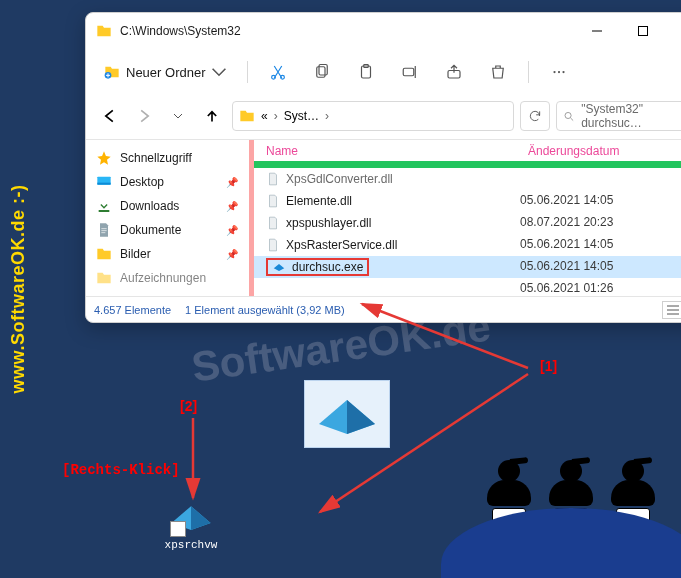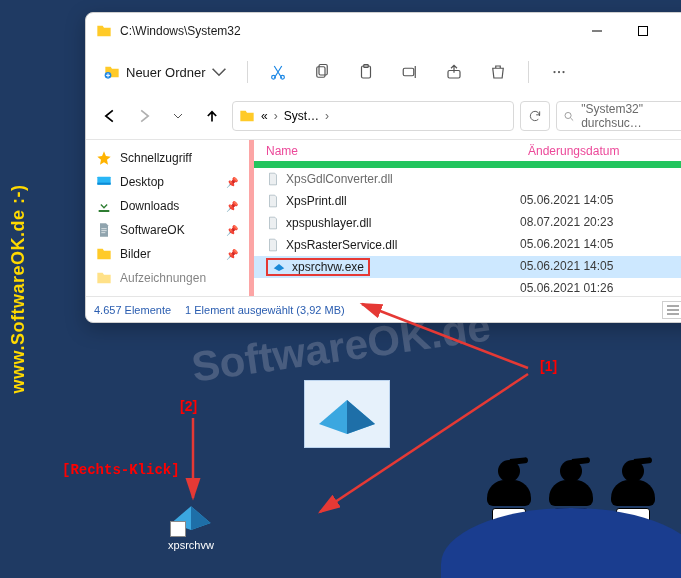--- a/index.html
+++ b/index.html
@@ -65,21 +65,21 @@
 .view-toggle { width: 22px; height: 18px; border: 1px solid #cfcfcf; display: flex; align-items: center; justify-content: center; }
 
 
 .desk-thumb { position: absolute; left: 304px; top: 380px; width: 86px; height: 68px; background: #e6f1fb; border: 1px solid #bcd4ee; display: flex; align-items: center; justify-content: center; z-index: 2; }
 .desk-thumb svg { width: 60px; height: 44px; }
 
 .shortcut { position: absolute; left: 156px; top: 495px; width: 70px; text-align: center; z-index: 2; }
 .shortcut-ico { width: 42px; height: 42px; margin: 0 auto 2px; position: relative; }
 .shortcut-ico svg { width: 42px; height: 42px; }
 .shortcut-ico::after { content: ""; position: absolute; left: 0; bottom: 0; width: 14px; height: 14px; background: #fff; border: 1px solid #888; }
-.shortcut-label { color: #fff; font-size: 11px; }
+.shortcut-label { color: #fff; font-size: 11px; font-family: Liberation Mono, monospace; }
 
 
 .arrow { position: absolute; z-index: 5; pointer-events: none; }
 .ann-label { position: absolute; color: #ff0000; font-size: 14px; font-weight: bold; z-index: 5; }
 
 
 .judges { position: absolute; right: 0; bottom: 0; width: 260px; height: 140px; z-index: 2; }
 .judge-table { position: absolute; left: 20px; bottom: 0; width: 260px; height: 70px; background: #1a3d8f; border-radius: 50% 50% 0 0 / 80% 80% 0 0; }
 .judge { position: absolute; bottom: 40px; width: 56px; }
 .judge .head { width: 22px; height: 22px; background: #000; border-radius: 50%; margin: 0 auto; position: relative; }
@@ -245,21 +245,21 @@
             <path fill="#2e7d32" d="M12 3v10l4-4 1.4 1.4L12 16 6.6 10.4 8 9l4 4V3zM4 18h16v3H4z"></path>
           </svg>
         <span>Downloads</span>
           <span class="pin">📌</span>
       </div>
       <div class="nav-item">
         <svg class="nav-ico" viewBox="0 0 24 24">
             <path fill="#90a4ae" d="M6 2h9l3 3v17H6z"></path>
             <path stroke="#fff" d="M8 10h8M8 13h8M8 16h6"></path>
           </svg>
-        <span>SoftwareOK</span>
+        <span>Dokumente</span>
           <span class="pin">📌</span>
       </div>
       <div class="nav-item">
         <svg class="nav-ico" viewBox="0 0 24 24">
             <path fill="#ffca28" d="M10 4H2v16h20V7H12z"></path>
           </svg>
         <span>Bilder</span>
           <span class="pin">📌</span>
       </div>
       <div class="nav-item" style="opacity:.55; overflow:hidden;">
@@ -283,21 +283,21 @@
             </svg>
             <span>XpsGdlConverter.dll</span>
           </div>
         <div class="fcell-date">05.06.2021 14:05</div>
       </div>
       <div class="file-row">
         <div class="fcell-name">
             <svg class="fico" viewBox="0 0 24 24">
               <path fill="#eceff1" stroke="#90a4ae" d="M6 2h9l3 3v17H6z"></path>
             </svg>
-            <span>XpsPrint.dll</span>
+            <span>Elemente.dll</span>
           </div>
         <div class="fcell-date">08.07.2021 20:23</div>
       </div>
       <div class="file-row">
         <div class="fcell-name">
             <svg class="fico" viewBox="0 0 24 24">
               <path fill="#eceff1" stroke="#90a4ae" d="M6 2h9l3 3v17H6z"></path>
             </svg>
             <span>xpspushlayer.dll</span>
           </div>
@@ -311,21 +311,21 @@
             <span>XpsRasterService.dll</span>
           </div>
         <div class="fcell-date">05.06.2021 14:05</div>
       </div>
       <div class="file-row selected">
         <div class="fcell-name">
             <span class="sel-box">
               <svg class="fico" viewBox="0 0 24 24">
                 <path fill="#1989d8" d="M3 14l9-7 9 7-9 5z"></path>
               </svg>
-              <span>xpsrchvw.exe</span>
+              <span>durchsuc.exe</span>
             </span>
           </div>
         <div class="fcell-date">05.06.2021 01:26</div>
       </div>
     </div>
   </div>
 
   <div class="statusbar">
     <span>4.657 Elemente</span>
     <span>1 Element ausgewählt (3,92 MB)</span>

